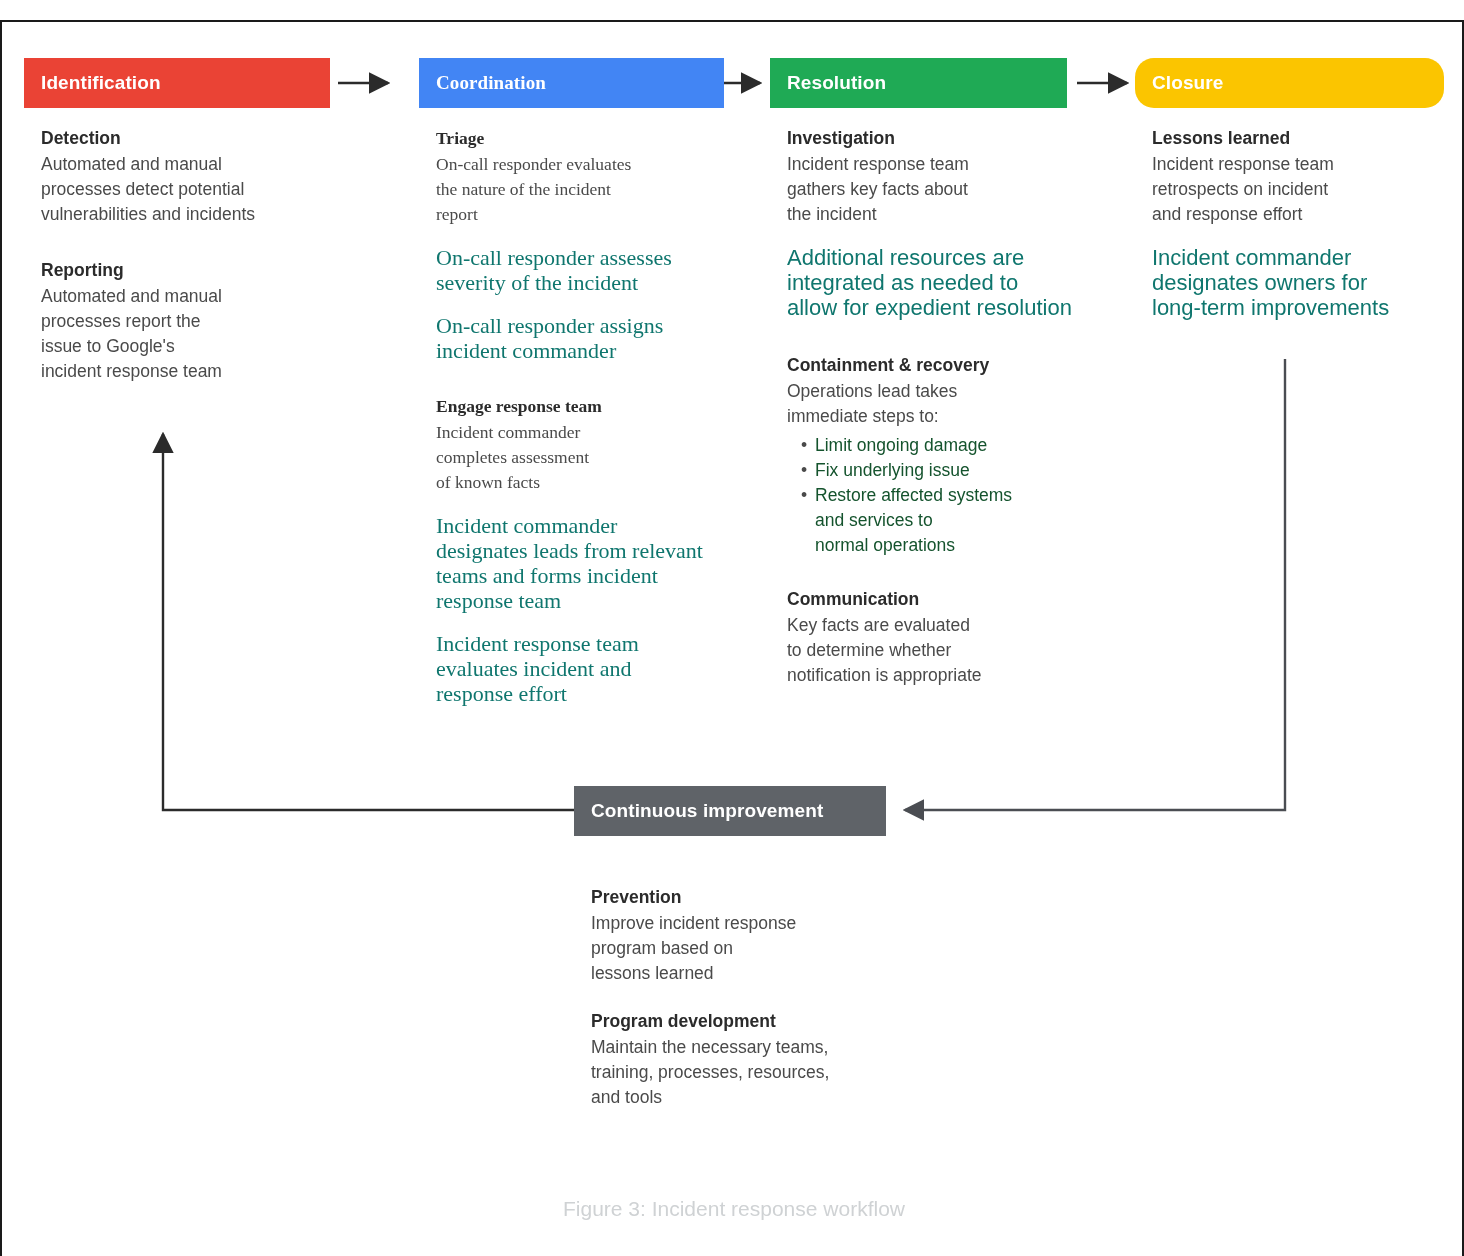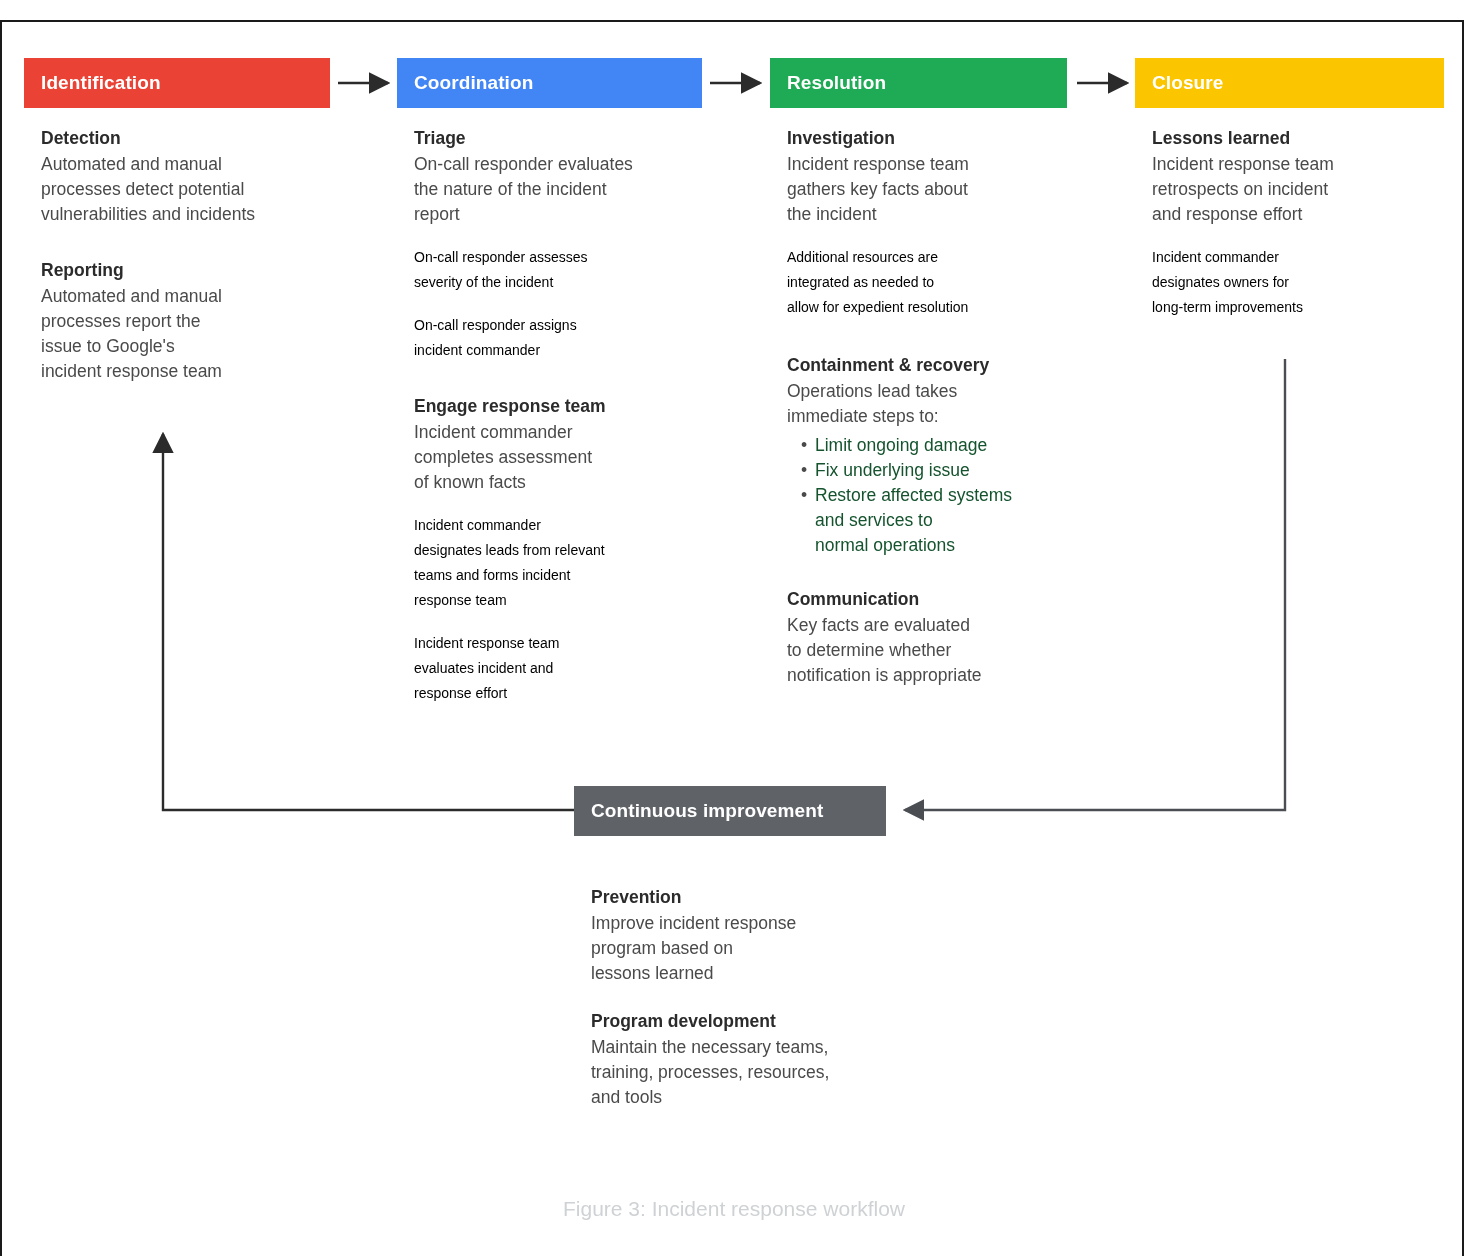--- a/index.html
+++ b/index.html
@@ -58,22 +58,22 @@
     line-height: 26px;
     margin-bottom: 1px;
   }
   .blk-line {
     font-size: 17.5px;
     color: #4a4a4a;
     line-height: 25px;
     white-space: pre-line;
   }
   .blk-para {
-    font-size: 14px;
-    color: #000000;
+    font-size: 22px;
+    color: #0f766e;
     line-height: 25px;
     white-space: pre-line;
     margin-top: 18px;
   }
   .bullets {
     margin: 4px 0 0 0;
     padding: 0;
     list-style: none;
   }
   .bullets li {
@@ -160,21 +160,21 @@
         <div class="blk-title">Reporting</div>
         <div class="blk-line">Automated and manual
 processes report the
 issue to Google's
 incident response team</div>
       </div>
 
     </div>
   </div>
 
-  <div class="phase" id="phase-coordination" style="left:395px; width:305px;">
+  <div class="phase" id="phase-coordination" style="left:417px; width:305px;font-family:Liberation Serif, serif;">
     <div class="phase-header" style="background:#4285f4;">Coordination</div>
     <div class="phase-body">
 
       <div class="blk">
         <div class="blk-title">Triage</div>
         <div class="blk-line">On-call responder evaluates
 the nature of the incident
 report</div>
         <div class="blk-para">On-call responder assesses
 severity of the incident</div>
@@ -230,21 +230,21 @@
         <div class="blk-title">Communication</div>
         <div class="blk-line">Key facts are evaluated
 to determine whether
 notification is appropriate</div>
       </div>
 
     </div>
   </div>
 
   <div class="phase" id="phase-closure" style="left:1133px; width:309px;">
-    <div class="phase-header" style="background:#fbc500;">Closure</div>
+    <div class="phase-header" style="background:#fbc500;border-radius:19px;">Closure</div>
     <div class="phase-body">
 
       <div class="blk">
         <div class="blk-title">Lessons learned</div>
         <div class="blk-line">Incident response team
 retrospects on incident
 and response effort</div>
         <div class="blk-para">Incident commander
 designates owners for
 long-term improvements</div>

